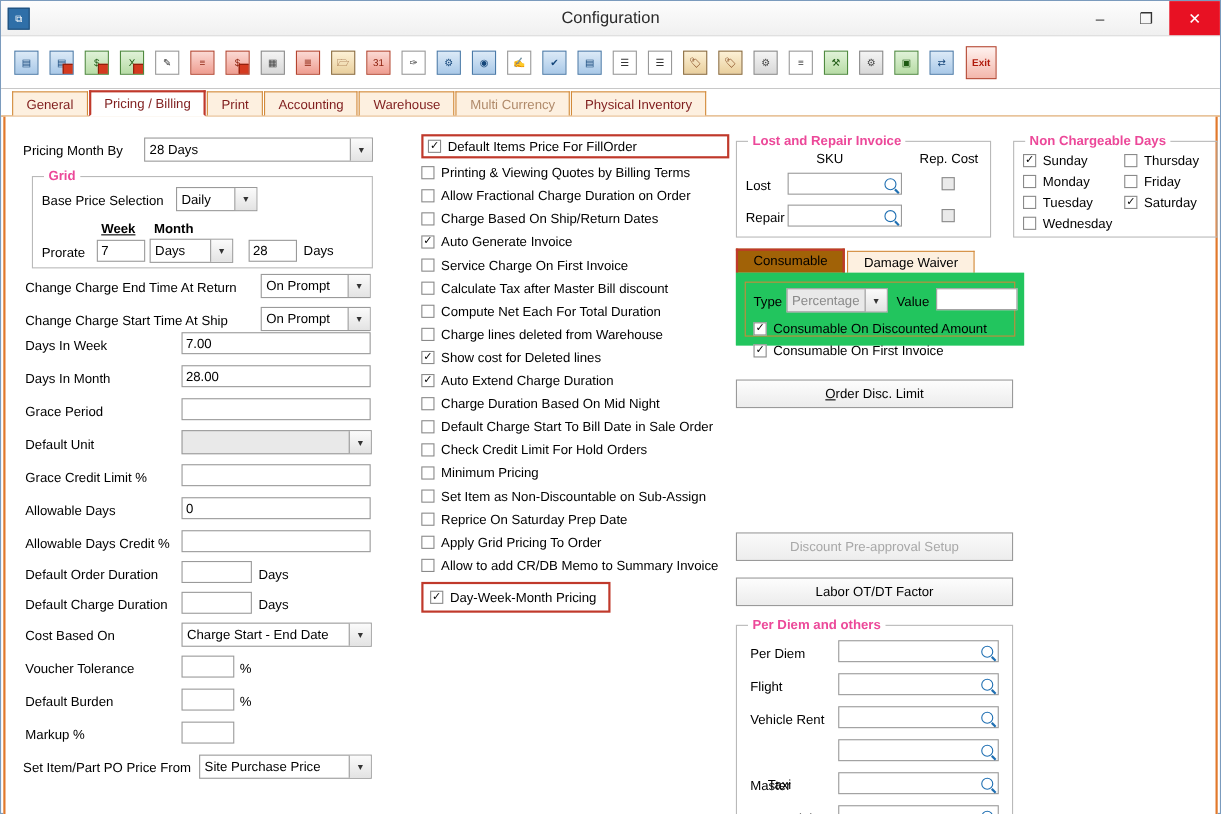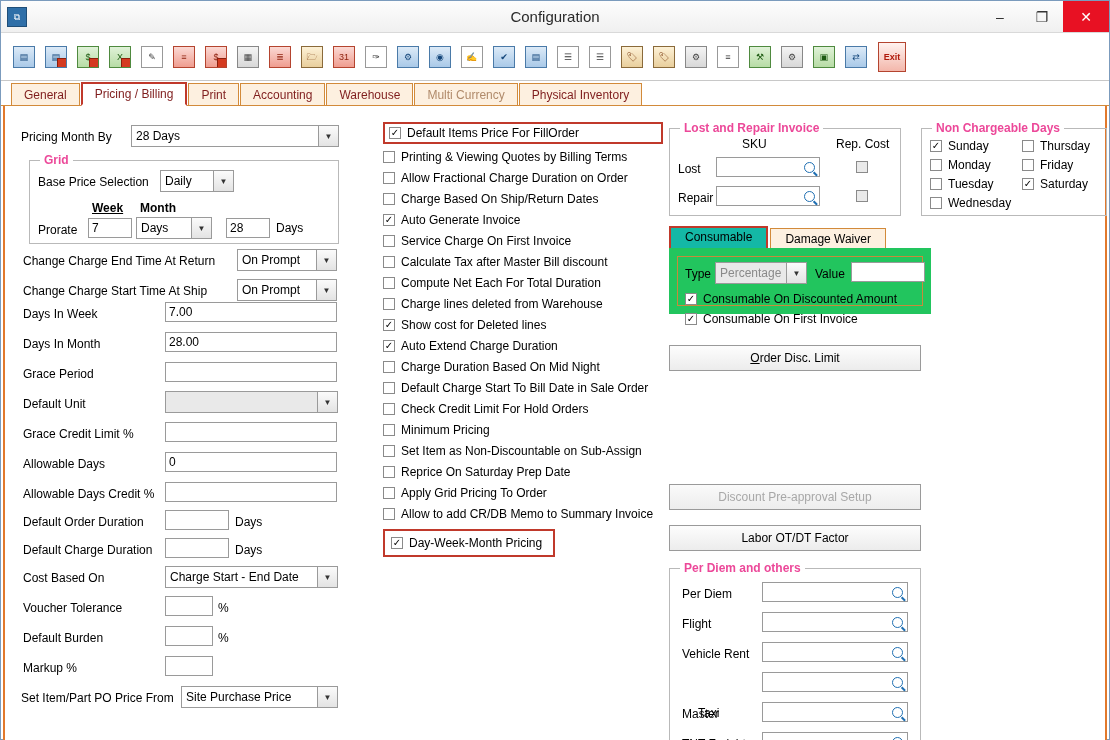--- a/index.html
+++ b/index.html
@@ -197,21 +197,21 @@
     border:2px solid #c0392b !important;
   }
   .u{text-decoration:underline;}
   
   .inner-tabs{display:flex;align-items:flex-end;}
   .itab{
     height:20px;line-height:20px;padding:0 14px;border:1px solid #d28a3a;
     border-bottom:none;background:#fdf0e0;font-size:12px;margin-right:2px;
     box-sizing:border-box;
   }
-  .itab.active{background:#14b8a6;border:2px solid #c0392b;border-bottom:none;height:22px;line-height:18px;}
+  .itab.active{background:#a16207;border:2px solid #c0392b;border-bottom:none;height:22px;line-height:18px;}
 </style>
 </head>
 <body>
 
 <div class="window">
 
   <div class="titlebar">
     <div class="title-icon">⧉</div>
     <div class="title-text">Configuration</div>
     <div class="win-btns">

